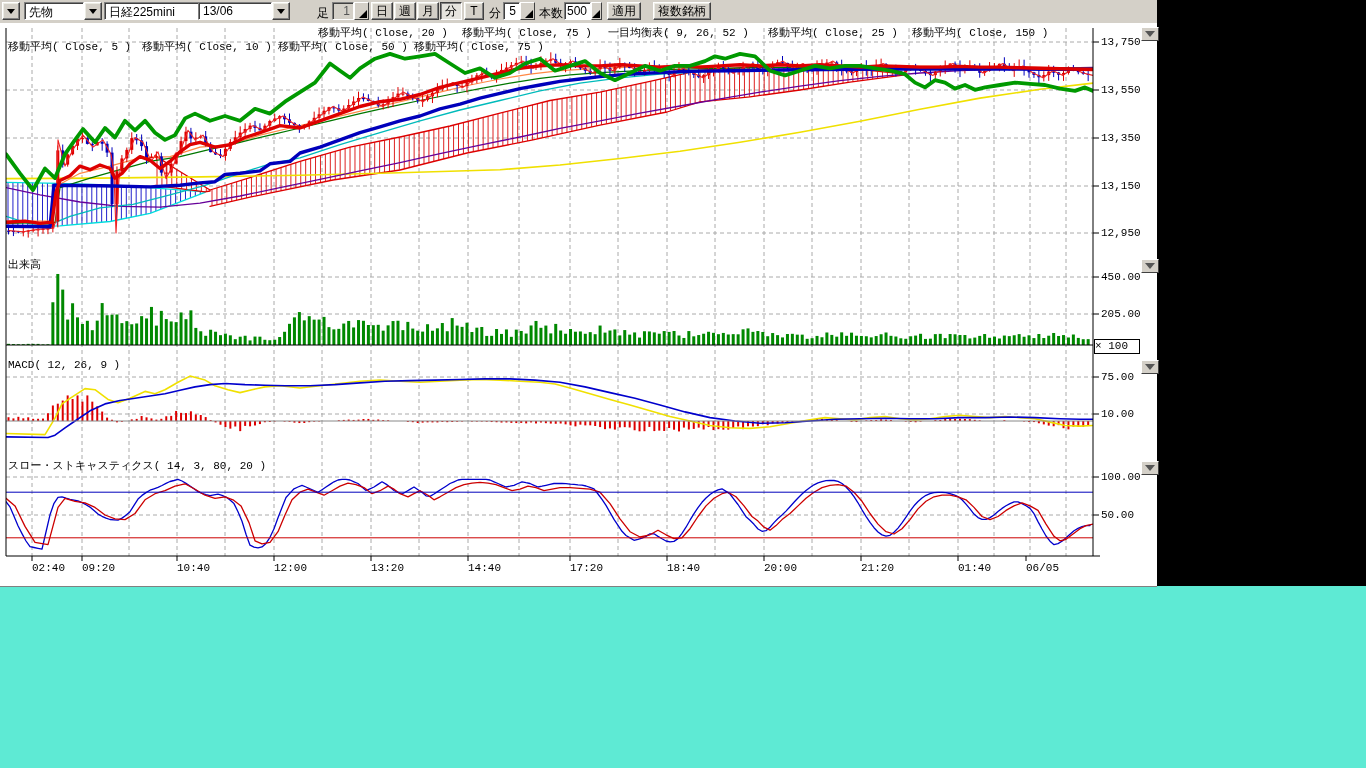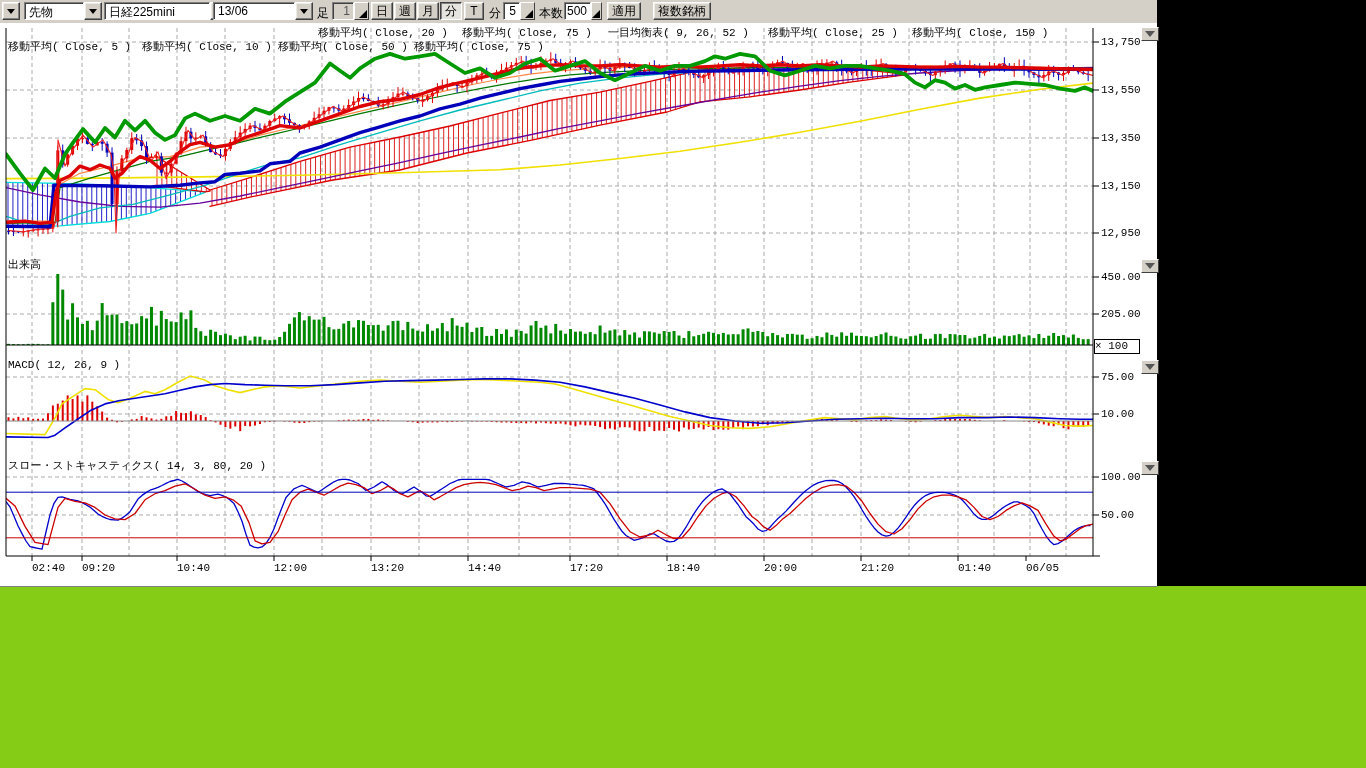--- a/index.html
+++ b/index.html
@@ -1,16 +1,16 @@
 <!DOCTYPE html>
 <html><head>
 <meta charset="utf-8">
 <style>
   html,body{margin:0;padding:0;background:#ffffff;}
-  #screen{position:relative;width:1366px;height:768px;background:#84cc16;overflow:hidden;
+  #screen{position:relative;width:1366px;height:768px;background:#5eead4;overflow:hidden;
           font-family:"Liberation Sans","DejaVu Sans",sans-serif;}
   #right-fill{position:absolute;left:1157px;top:0;width:209px;height:586px;background:#000000;}
   #app{position:absolute;left:0;top:0;width:1157px;height:586px;background:#ffffff;border-bottom:1px solid #808080;}
   
   #toolbar{position:absolute;left:0;top:0;width:1157px;height:23px;background:#d4d0c8;
            border-bottom:1px solid #808080;font-size:12px;}
   .tb{position:absolute;top:2px;height:18px;box-sizing:border-box;}
   .btn3d{background:#d4d0c8;border:1px solid;border-color:#ffffff #404040 #404040 #ffffff;
          box-shadow:inset -1px -1px 0 #808080, inset 1px 1px 0 #ecece4;
          display:flex;align-items:center;justify-content:center;cursor:pointer;}
@@ -62,21 +62,21 @@
           </span>
       </div>
 
       <div class="tb combo" style="left:104px;width:124px;">
         <span class="field">日経225mini</span>
         <span class="arrow btn3d">
             <span class="tri-down"></span>
           </span>
       </div>
 
-      <div class="tb combo" style="left:213px;width:100px;">
+      <div class="tb combo" style="left:198px;width:92px;">
         <span class="field">13/06</span>
         <span class="arrow btn3d">
             <span class="tri-down"></span>
           </span>
       </div>
 
       <span class="lbl" style="left:317px;">足</span>
 
       <div class="tb spin" style="left:332px;width:37px;">
         <span class="sfield gray">1</span>

